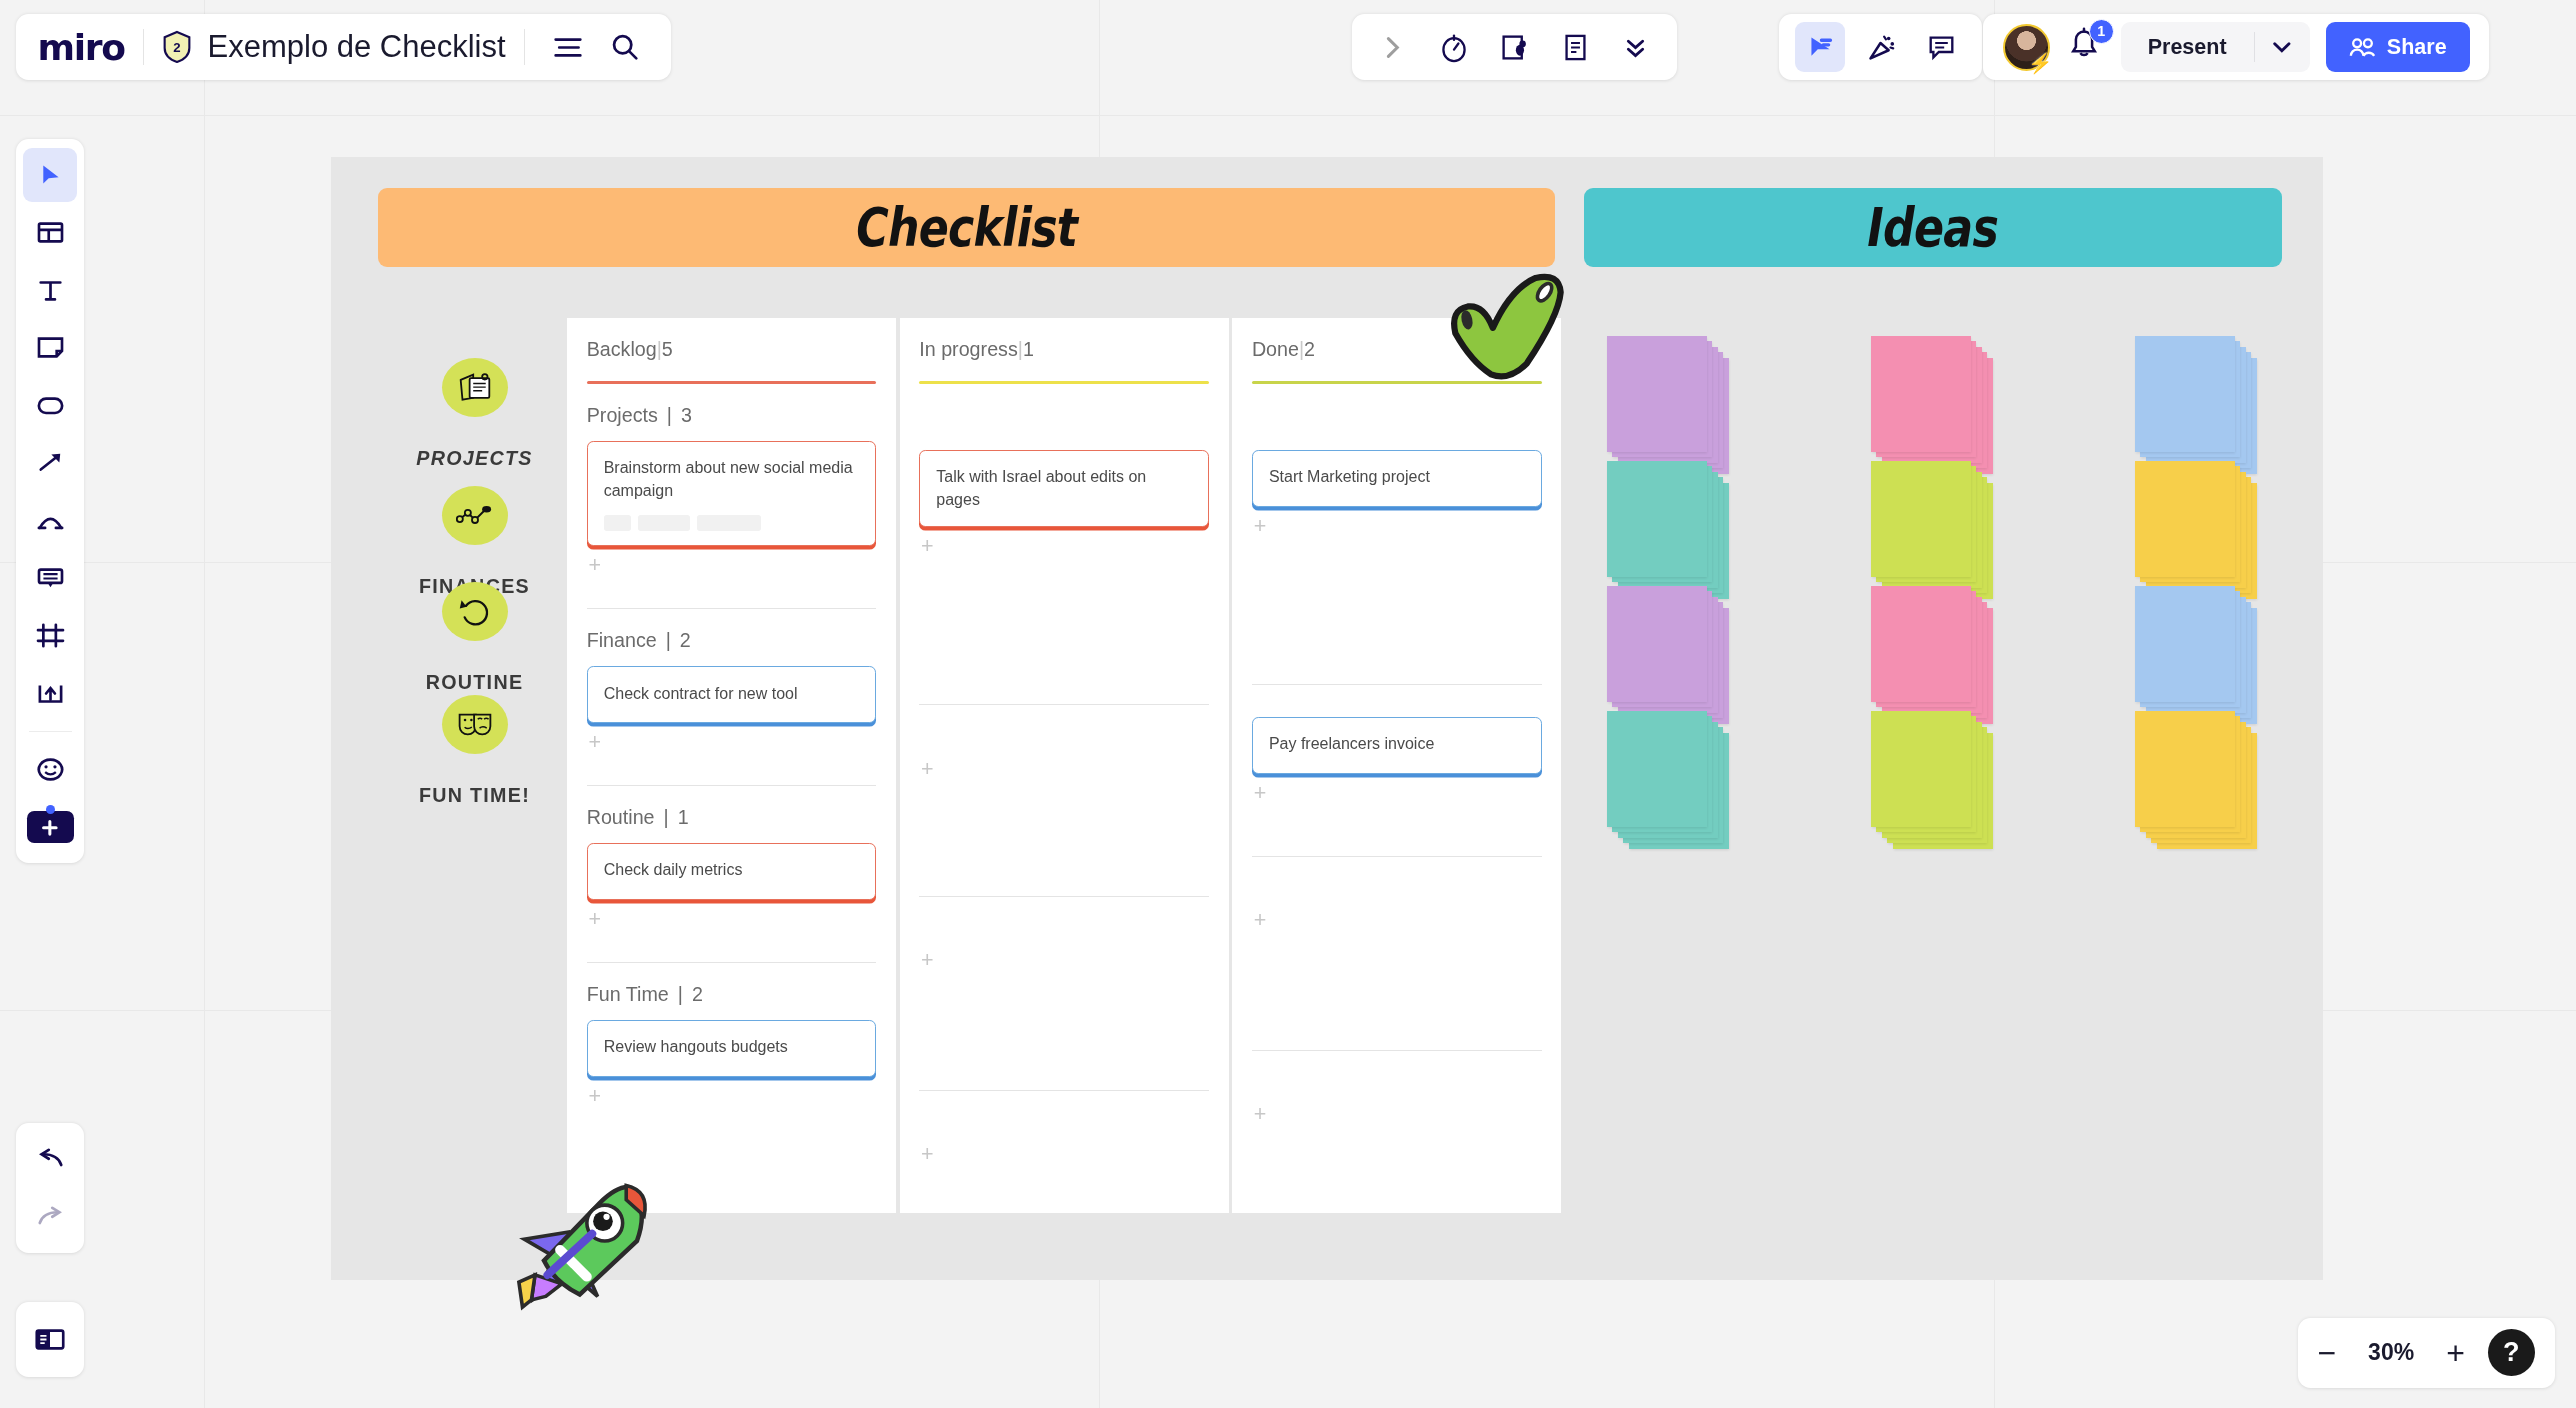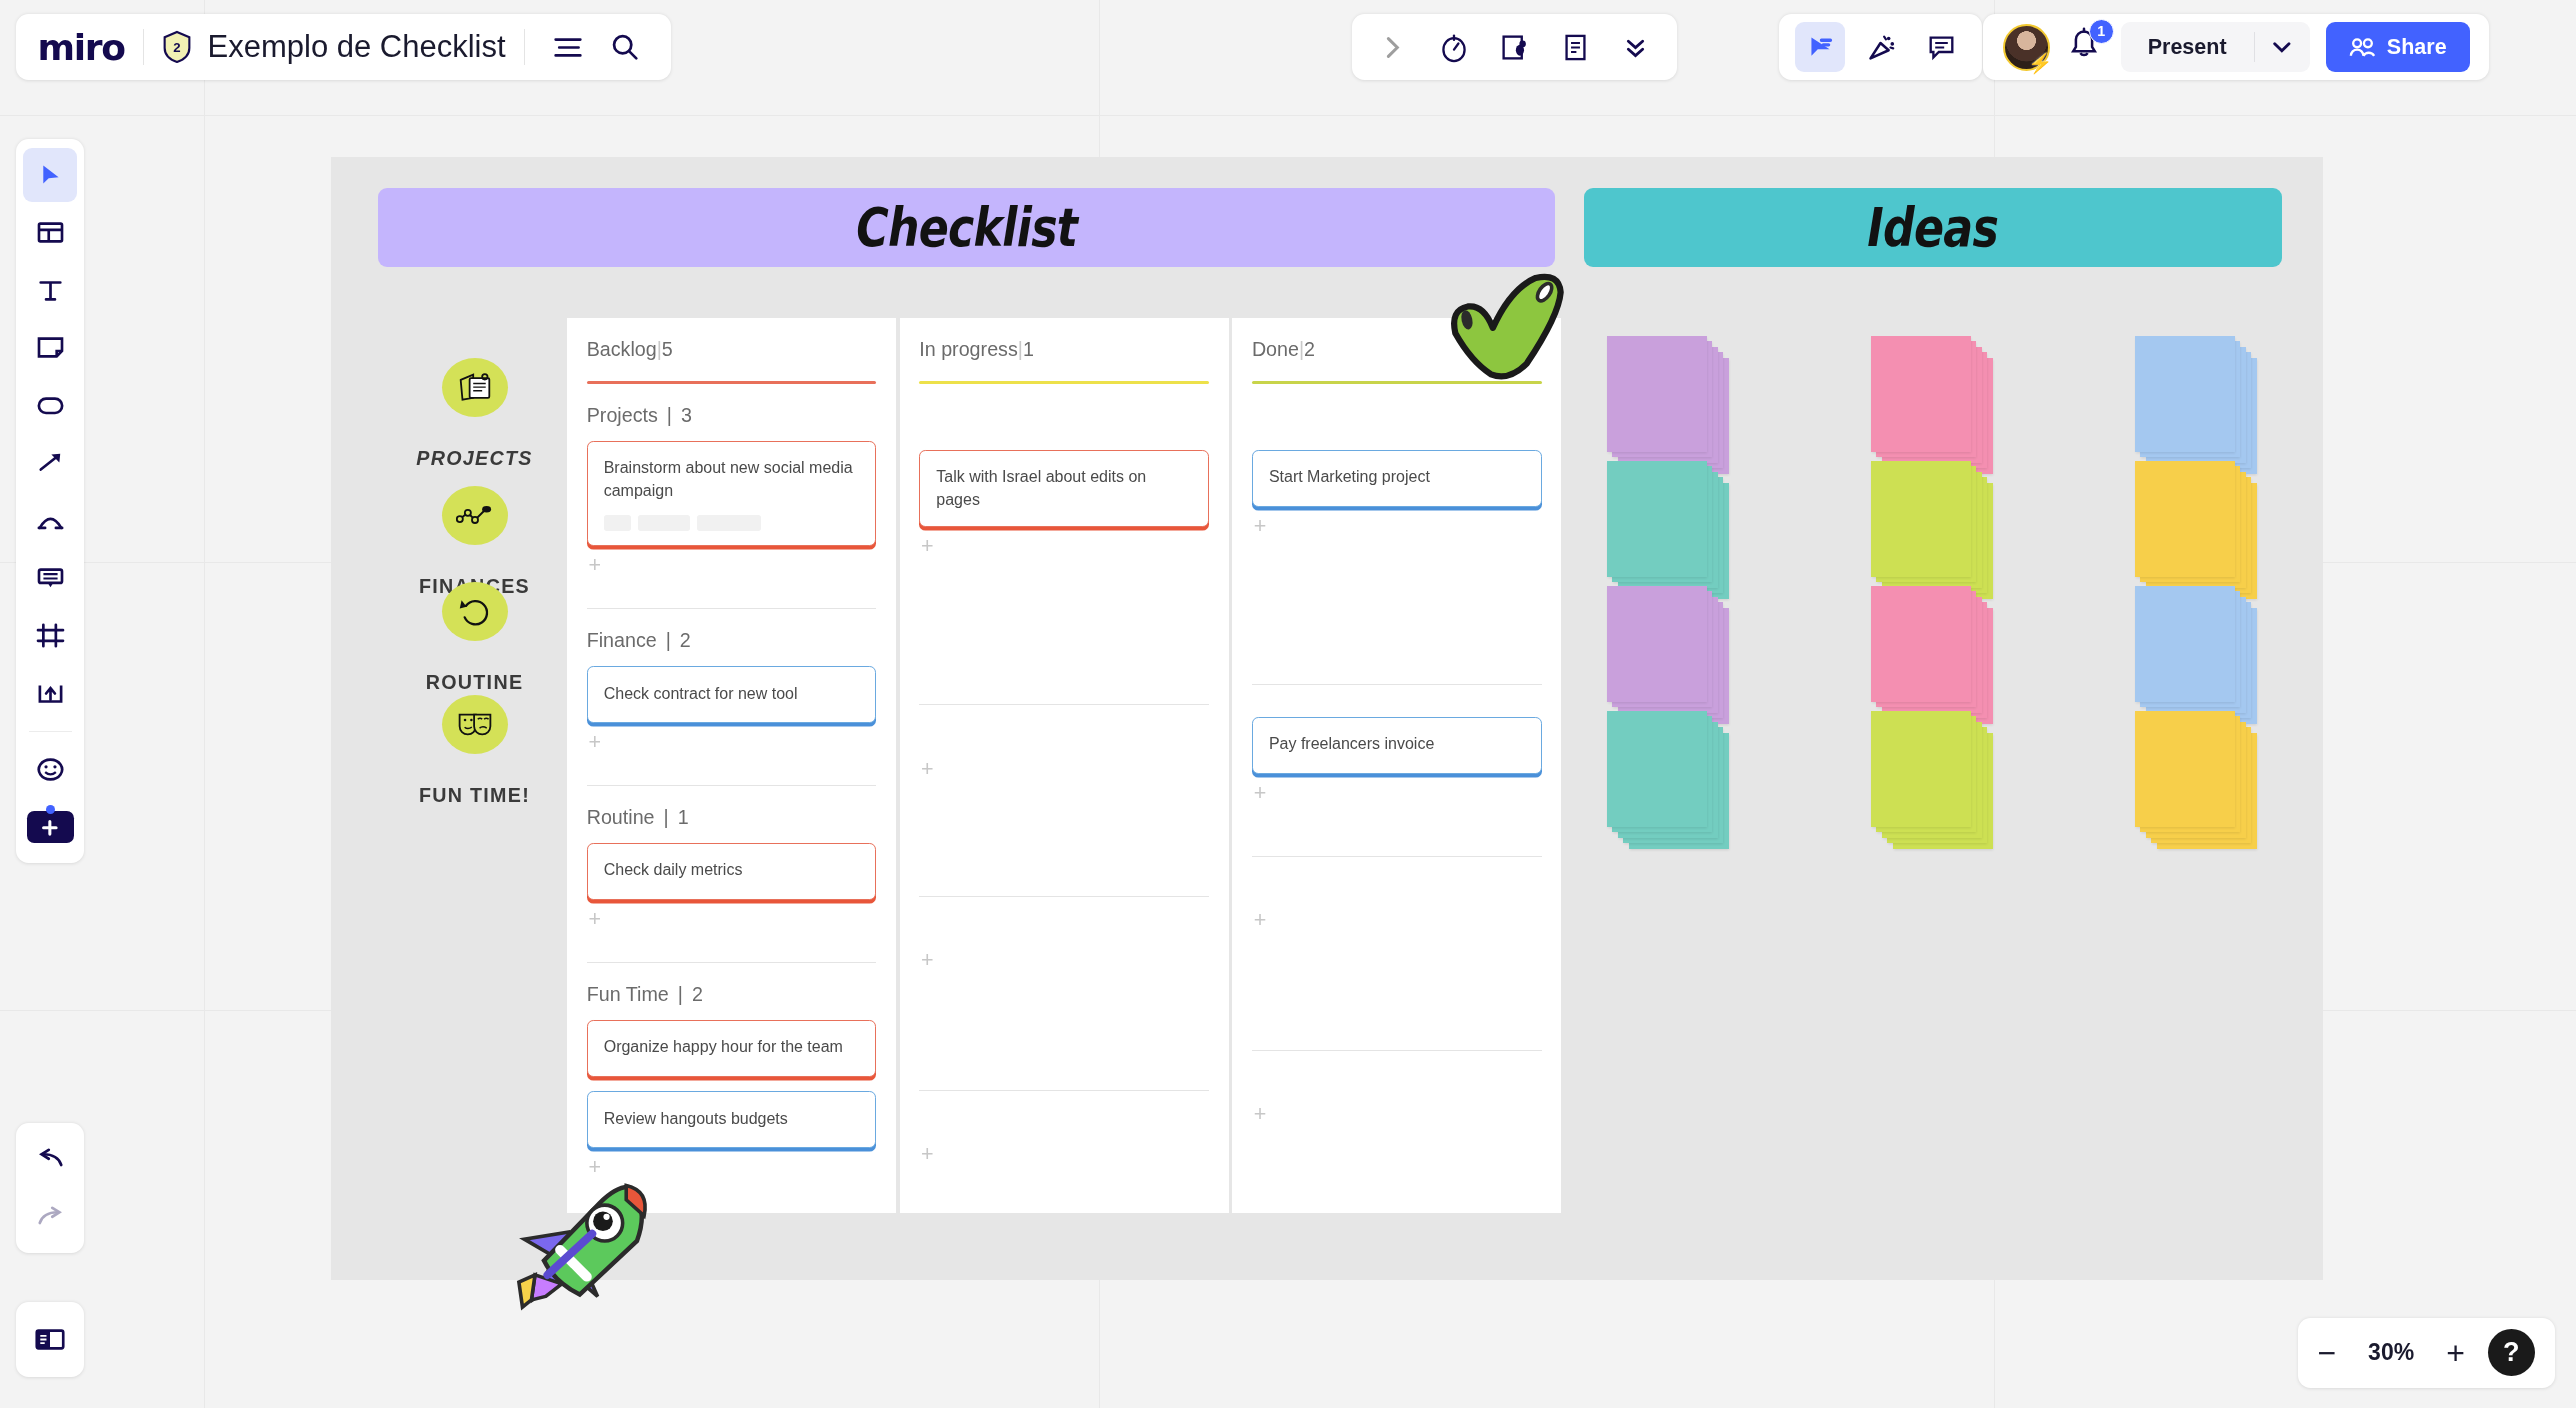--- a/index.html
+++ b/index.html
@@ -24,21 +24,21 @@
   .banner {
     position:absolute; border-radius:9px;
     display:flex; align-items:center; justify-content:center;
   }
   .banner span {
     font-family:"DejaVu Sans", sans-serif;
     font-weight:bold; font-style:italic;
     font-size:54px; color:#121212; letter-spacing:-0.9px;
     transform:scaleX(0.82);
   }
-  .banner-checklist { left:378px; top:188px; width:1177px; height:79px; background:#c4b5fd; }
+  .banner-checklist { left:378px; top:188px; width:1177px; height:79px; background:#fdba74; }
   .banner-ideas     { left:1584px; top:188px; width:698px; height:79px; background:#4ec6cd; }
 
   
   .cat { position:absolute; width:179px; text-align:center; }
   .cat-bubble {
     width:66px; height:59px; margin:0 auto;
     background:#d4e157; border-radius:50%;
     display:flex; align-items:center; justify-content:center;
   }
   .cat-label {
@@ -313,23 +313,20 @@
       </div>
       <div class="add-row">
         <span class="plus">+</span>
       </div>
       <div class="group-sep"></div>
 
       <div class="group-title">
         <span>Fun Time</span>
         <span class="divider">|</span>
         <span>2</span>
-      </div>
-      <div class="card coral">
-        <div>Organize happy hour for the team</div>
       </div>
       <div class="card blue">
         <div>Review hangouts budgets</div>
       </div>
       <div class="add-row">
         <span class="plus">+</span>
       </div>
     </div>
 
     <div class="col">

